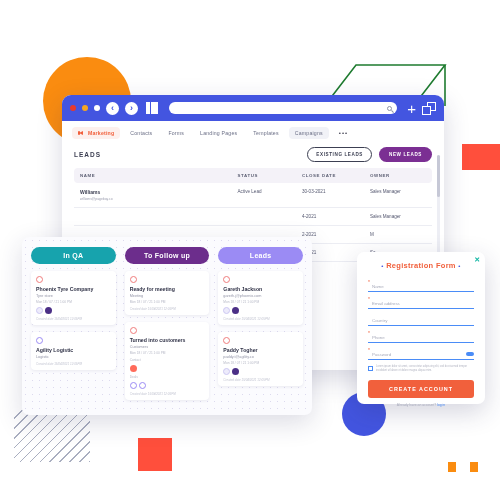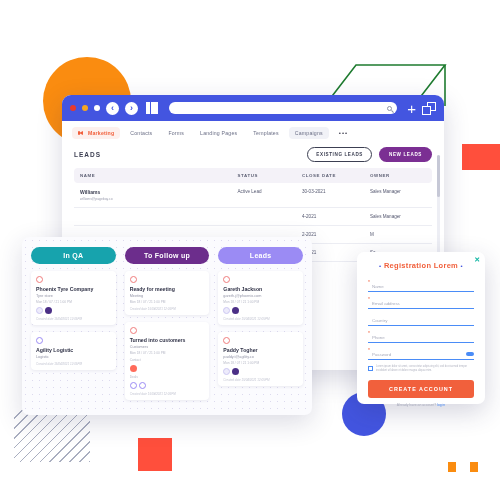--- a/index.html
+++ b/index.html
@@ -431,21 +431,21 @@
     </div>
 
   </div>
 </div>
 
 <div id="registration-form">
   <span class="close-x">✕</span>
 
   <div class="form-title">
     <span class="bullet">•</span>
-    <span>Registration Lorem</span>
+    <span>Registration Form</span>
     <span class="bullet">•</span>
   </div>
 
   <div class="field">
     <span class="star">*</span>
     <span class="ph indent">Name</span>
   </div>
   <div class="field">
     <span class="star">*</span>
     <span class="ph indent">Email address</span>

